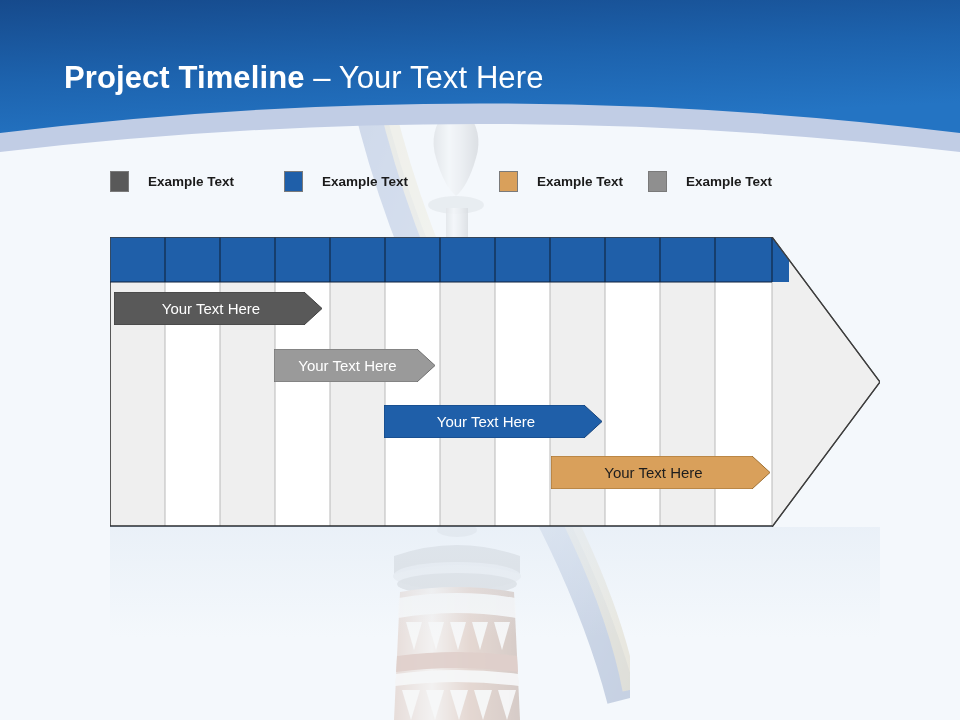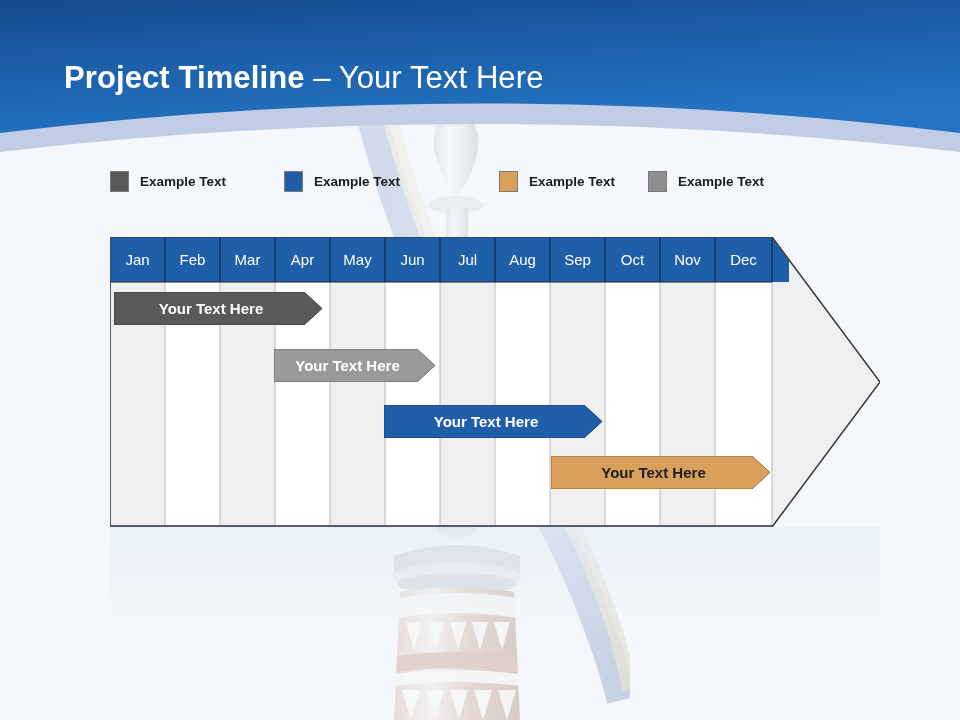--- a/index.html
+++ b/index.html
@@ -65,20 +65,21 @@
     width: 760px;
     height: 24px;
   }
   .legend-item {
     position: absolute;
     top: 0;
     display: flex;
     align-items: center;
     height: 22px;
     white-space: nowrap;
+    gap: 8px;
   }
   .legend-swatch {
     width: 19px;
     height: 21px;
     border: 1px solid #7a7a7a;
     flex: none;
   }
   .legend-label {
     margin-left: 11px;
     font-size: 13.5px;
@@ -90,21 +91,21 @@
   .chart {
     position: absolute;
     left: 110px;
     top: 237px;
     width: 770px;
     height: 290px;
   }
   .chart-svg { position: absolute; left: 0; top: 0; }
 
   
-  .bars { position: absolute; left: 0; top: 0; width: 770px; height: 290px; font-weight: bold; }
+  .bars { position: absolute; left: 0; top: 0; width: 770px; height: 290px; }
   .bar {
     position: absolute;
     height: 33px;
     display: flex;
     align-items: center;
   }
   .bar-shape {
     position: absolute;
     left: 0; top: 0;
     width: 100%; height: 100%;
@@ -300,34 +301,20 @@
         <line x1="550" y1="0" x2="550" y2="45"></line>
         <line x1="605" y1="0" x2="605" y2="45"></line>
         <line x1="662" y1="0" x2="662" y2="45"></line>
       </g>
 
       <path d="M0 0 L662 0 L770 145 L662 290 L0 290 Z" fill="none" stroke="#3f3f3f" stroke-width="1.3"></path>
       <line x1="0" y1="45" x2="662" y2="45" stroke="#10233d" stroke-width="1"></line>
       <line x1="0" y1="289" x2="662" y2="289" stroke="#2b2b2b" stroke-width="1.4"></line>
     </svg>
 
-    <div style="position:absolute;left:0;top:0;width:662px;height:45px;">
-      <div style="position:absolute;left:0px;top:0;width:55px;height:45px;display:flex;align-items:center;justify-content:center;color:#fff;font-size:15px;">Jan</div>
-      <div style="position:absolute;left:55px;top:0;width:55px;height:45px;display:flex;align-items:center;justify-content:center;color:#fff;font-size:15px;">Feb</div>
-      <div style="position:absolute;left:110px;top:0;width:55px;height:45px;display:flex;align-items:center;justify-content:center;color:#fff;font-size:15px;">Mar</div>
-      <div style="position:absolute;left:165px;top:0;width:55px;height:45px;display:flex;align-items:center;justify-content:center;color:#fff;font-size:15px;">Apr</div>
-      <div style="position:absolute;left:220px;top:0;width:55px;height:45px;display:flex;align-items:center;justify-content:center;color:#fff;font-size:15px;">May</div>
-      <div style="position:absolute;left:275px;top:0;width:55px;height:45px;display:flex;align-items:center;justify-content:center;color:#fff;font-size:15px;">Jun</div>
-      <div style="position:absolute;left:330px;top:0;width:55px;height:45px;display:flex;align-items:center;justify-content:center;color:#fff;font-size:15px;">Jul</div>
-      <div style="position:absolute;left:385px;top:0;width:55px;height:45px;display:flex;align-items:center;justify-content:center;color:#fff;font-size:15px;">Aug</div>
-      <div style="position:absolute;left:440px;top:0;width:55px;height:45px;display:flex;align-items:center;justify-content:center;color:#fff;font-size:15px;">Sep</div>
-      <div style="position:absolute;left:495px;top:0;width:55px;height:45px;display:flex;align-items:center;justify-content:center;color:#fff;font-size:15px;">Oct</div>
-      <div style="position:absolute;left:550px;top:0;width:55px;height:45px;display:flex;align-items:center;justify-content:center;color:#fff;font-size:15px;">Nov</div>
-      <div style="position:absolute;left:605px;top:0;width:57px;height:45px;display:flex;align-items:center;justify-content:center;color:#fff;font-size:15px;">Dec</div>
-    </div>
 
     <div class="bars">
 
       <div class="bar" style="left:4px; top:55px; width:208px;">
         <svg class="bar-shape" viewBox="0 0 208 33" preserveAspectRatio="none">
           <path d="M0 0 L190 0 L208 16.5 L190 33 L0 33 Z" fill="#595959" stroke="#3f3f3f" stroke-width="1"></path>
         </svg>
         <span class="bar-label light">Your  Text Here</span>
       </div>
 

